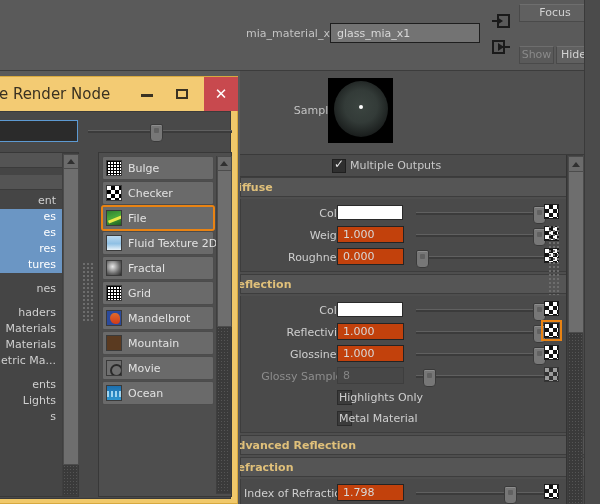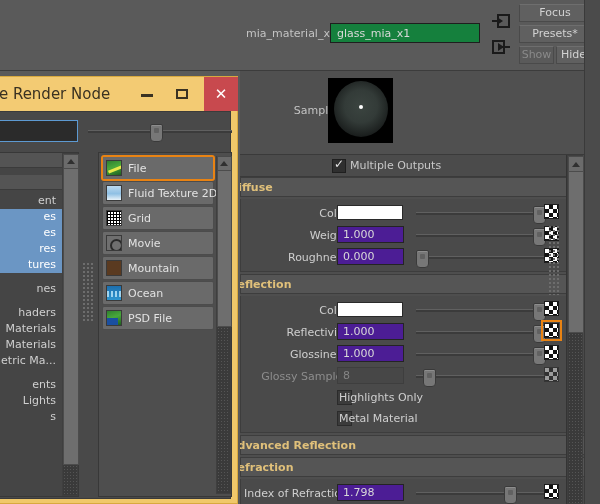--- a/index.html
+++ b/index.html
@@ -9,21 +9,21 @@
     font-family:"DejaVu Sans","Liberation Sans",sans-serif;
     font-size:11px;color:#c8c8c8;
     -webkit-font-smoothing:antialiased;
   }
   .root{position:relative;width:600px;height:504px;overflow:hidden;}
 
   
   .ae{position:absolute;left:0;top:0;width:600px;height:504px;background:#5a5a5a;}
   .ae-top{position:absolute;left:0;top:0;width:600px;height:70px;background:#5a5a5a;border-bottom:1px solid #3c3c3c;}
   .ae-name-label{position:absolute;left:246px;top:27px;width:80px;text-align:right;color:#c3c3c3;font-size:11px;}
-  .ae-name-field{position:absolute;left:330px;top:23px;width:150px;height:20px;background:#15803d;border:1px solid #1e1e1e;
+  .ae-name-field{position:absolute;left:330px;top:23px;width:150px;height:20px;background:#737373;border:1px solid #1e1e1e;
      color:#d8d8d8;font-size:11px;line-height:20px;padding-left:6px;box-sizing:border-box;}
   .nav-ico{position:absolute;left:492px;width:18px;height:14px;}
   .nav-ico svg{display:block;}
   .btn{position:absolute;background:#606060;border:1px solid #4a4a4a;border-top-color:#6e6e6e;
        color:#d2d2d2;font-size:11px;text-align:center;box-sizing:border-box;}
   .btn.dis{color:#8a8a8a;background:#5a5a5a;}
   #focus-btn{left:519px;top:4px;width:72px;height:18px;line-height:16px;}
   #presets-btn{left:519px;top:25px;width:72px;height:18px;line-height:16px;}
   #show-btn{left:519px;top:46px;width:35px;height:18px;line-height:16px;}
   #hide-btn{left:556px;top:46px;width:35px;height:18px;line-height:16px;}
@@ -41,21 +41,21 @@
   .mo-label{position:absolute;left:110px;top:4px;color:#c8c8c8;}
 
   .ae-body{position:absolute;left:240px;top:177px;width:345px;height:327px;background:#4e4e4e;overflow:hidden;}
   .sect{position:relative;height:20px;background:#555;border:1px solid #3d3d3d;border-right:none;margin-bottom:2px;
          box-sizing:border-box;}
   .sect-title{position:absolute;left:-12px;top:3px;color:#e0c07a;font-weight:bold;font-size:11px;white-space:nowrap;}
   .grp{position:relative;background:#4a4a4a;border:1px solid #3d3d3d;border-right:none;border-top:none;box-sizing:border-box;}
   .arow{position:relative;height:22px;}
   .alabel{position:absolute;left:0;top:5px;width:107px;text-align:right;color:#cfcfcf;font-size:11px;white-space:nowrap;}
   .alabel.dis{color:#8d8d8d;}
-  .afield{position:absolute;left:96px;top:2px;width:67px;height:17px;background:#4c1d95;border:1px solid #242424;
+  .afield{position:absolute;left:96px;top:2px;width:67px;height:17px;background:#c2410c;border:1px solid #242424;
           color:#d8d8d8;font-size:11px;line-height:16px;padding-left:5px;box-sizing:border-box;}
   .afield.dis{color:#858585;background:#474747;border-color:#3e3e3e;}
   .aswatch{position:absolute;left:96px;top:3px;width:66px;height:15px;border:1px solid #2a2a2a;box-sizing:border-box;}
   .slider{position:absolute;left:175px;top:10px;width:130px;height:2px;background:#3b3b3b;border-top:1px solid #606060;}
   .sl-handle{position:absolute;top:-7px;width:11px;height:16px;background:#777;border:1px solid #3a3a3a;
              border-radius:2px 2px 4px 4px;box-shadow:inset 0 1px 0 #8d8d8d;}
   .sl-handle:after{content:"";position:absolute;left:3px;top:3px;width:5px;height:5px;background:#616161;border-radius:1px;}
   .mapbtn{position:absolute;left:303px;top:2px;width:15px;height:15px;border:1px solid #1c1c1c;box-sizing:border-box;
     background-image:linear-gradient(45deg,#111 25%,transparent 25%,transparent 75%,#111 75%,#111),
                      linear-gradient(45deg,#111 25%,#fff 25%,#fff 75%,#111 75%,#111);
@@ -169,21 +169,20 @@
       </div>
       <div class="nav-ico" style="top:40px;">
         <svg width="18" height="14" viewBox="0 0 18 14">
             <rect x="1" y="1" width="11" height="12" fill="none" stroke="#1a1a1a" stroke-width="2"></rect>
             <path d="M10 7 L18 7" stroke="#1a1a1a" stroke-width="2"></path>
             <path d="M6 3 L12 7 L6 11 Z" fill="#1a1a1a"></path>
           </svg>
       </div>
 
       <div class="btn" id="focus-btn">Focus</div>
-      <div class="btn" id="presets-btn">Presets*</div>
       <div class="btn dis" id="show-btn">Show</div>
       <div class="btn" id="hide-btn">Hide</div>
     </div>
 
     <div class="sample-row">
       <div class="sample-label">Sample</div>
       <div class="sample-swatch">
         <div class="sample-sphere"></div>
         <div class="sample-hl"></div>
       </div>
@@ -363,47 +362,59 @@
           <div class="up"></div>
           <div class="thumb"></div>
           <div class="track"></div>
         </div>
       </div>
 
       <div class="pane-grip"></div>
 
       <div class="right-pane">
         <div class="node-list" id="node-list">
+            <div class="node-item">
+              <div class="node-ico ic-bulge"></div>
+              <div class="node-label">Bulge</div>
+            </div>
+            <div class="node-item">
+              <div class="node-ico ic-checker"></div>
+              <div class="node-label">Checker</div>
+            </div>
             <div class="node-item sel">
               <div class="node-ico ic-file"></div>
               <div class="node-label">File</div>
             </div>
             <div class="node-item">
               <div class="node-ico ic-fluid"></div>
               <div class="node-label">Fluid Texture 2D</div>
             </div>
             <div class="node-item">
+              <div class="node-ico ic-fractal"></div>
+              <div class="node-label">Fractal</div>
+            </div>
+            <div class="node-item">
               <div class="node-ico ic-grid"></div>
               <div class="node-label">Grid</div>
             </div>
             <div class="node-item">
+              <div class="node-ico ic-mandel"></div>
+              <div class="node-label">Mandelbrot</div>
+            </div>
+            <div class="node-item">
+              <div class="node-ico ic-mountain"></div>
+              <div class="node-label">Mountain</div>
+            </div>
+            <div class="node-item">
               <div class="node-ico ic-movie"></div>
               <div class="node-label">Movie</div>
             </div>
             <div class="node-item">
-              <div class="node-ico ic-mountain"></div>
-              <div class="node-label">Mountain</div>
-            </div>
-            <div class="node-item">
               <div class="node-ico ic-ocean"></div>
               <div class="node-label">Ocean</div>
-            </div>
-            <div class="node-item">
-              <div class="node-ico ic-psd"></div>
-              <div class="node-label">PSD File</div>
             </div>
           </div>
         <div class="rp-scroll">
           <div class="up"></div>
           <div class="thumb"></div>
           <div class="track"></div>
         </div>
       </div>
     </div>
   </div>

